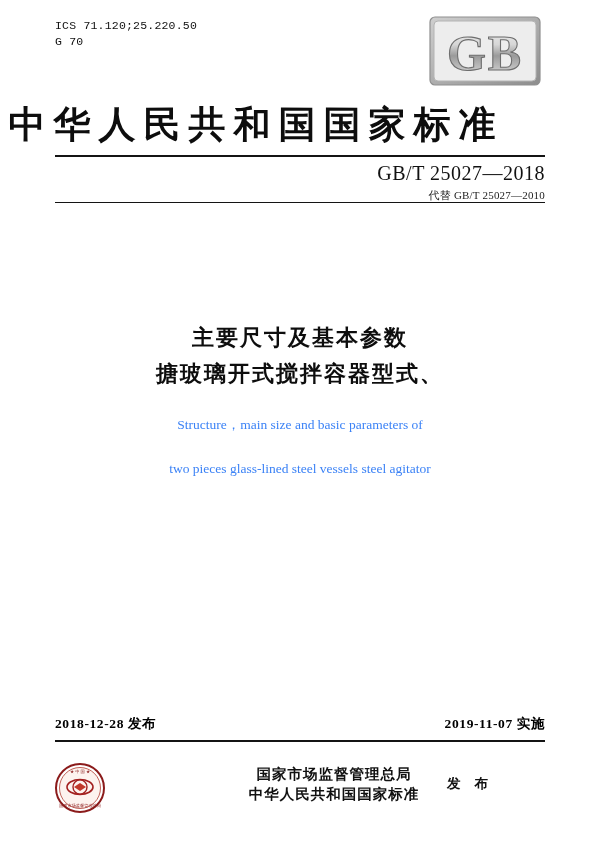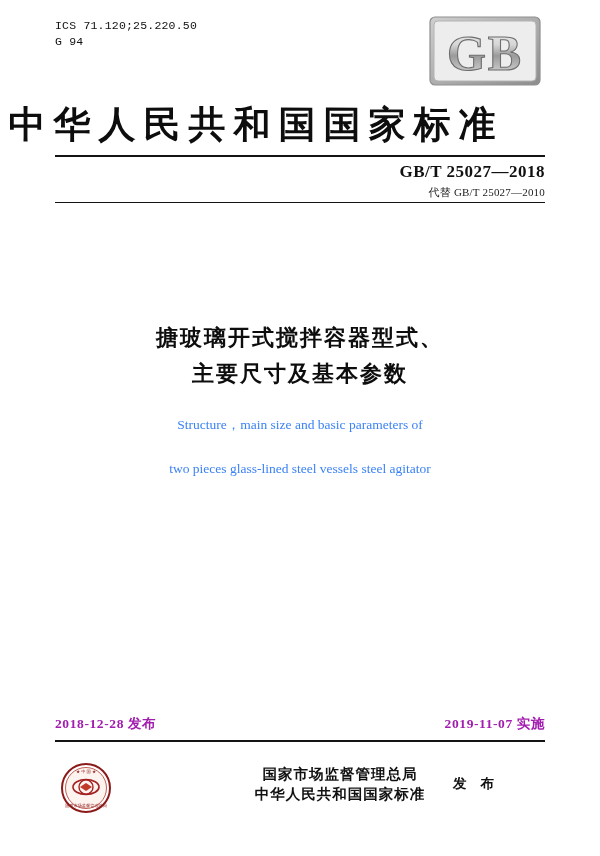--- a/index.html
+++ b/index.html
@@ -82,22 +82,22 @@
 
   
   .std-no {
     position: absolute;
     right: 55px;
     top: 162px;
     text-align: right;
     font-family: "Liberation Serif", serif;
   }
   .std-no .num {
-    font-size: 17px;
-    font-weight: bold;
+    font-size: 20px;
+    font-weight: normal;
     letter-spacing: 0.5px;
     color: #111;
   }
   .std-no .replaces {
     margin-top: 3px;
     font-size: 11px;
     color: #222;
     letter-spacing: 0.2px;
   }
 
@@ -127,41 +127,41 @@
 
   
   .dates {
     position: absolute;
     left: 55px;
     top: 715px;
     width: 490px;
     font-family: "Liberation Serif", serif;
     font-size: 13.5px;
     font-weight: bold;
-    color: #a21caf;
+    color: #000000;
     letter-spacing: 0.6px;
   }
   .dates .left {
     float: left;
   }
   .dates .right {
     float: right;
   }
   .rule-dates {
     position: absolute;
     left: 55px;
     top: 740px;
     width: 490px;
     border-top: 2.5px solid #141414;
   }
 
   
   .footer {
     position: absolute;
-    left: 55px;
+    left: 49px;
     top: 756px;
     width: 490px;
     height: 60px;
   }
   .emblem {
     position: absolute;
     left: 5px;
     top: 6px;
     width: 52px;
     height: 52px;
@@ -193,21 +193,21 @@
   }
 </style>
 </head>
 <body>
 
 <div class="page">
 
   <div class="header">
     <div class="ics-block">
       <div>ICS 71.120;25.220.50</div>
-      <div class="ics-line2">G 94</div>
+      <div class="ics-line2">G 70</div>
     </div>
 
     <svg class="gb-logo" viewBox="0 0 120 74">
       <defs>
         <linearGradient id="gbGrad" x1="0" y1="0" x2="0" y2="1">
           <stop offset="0%" stop-color="#f2f2f2"></stop>
           <stop offset="35%" stop-color="#d6d6d6"></stop>
           <stop offset="55%" stop-color="#9a9a9a"></stop>
           <stop offset="100%" stop-color="#e8e8e8"></stop>
         </linearGradient>
@@ -227,22 +227,22 @@
   <div class="rule-top"></div>
 
   <div class="std-no">
     <div class="num">GB/T 25027—2018</div>
     <div class="replaces">代替 GB/T 25027—2010</div>
   </div>
 
   <div class="rule-bottom"></div>
 
   <div class="doc-title">
+    <div class="cn">主要尺寸及基本参数</div>
     <div class="cn">搪玻璃开式搅拌容器型式、</div>
-    <div class="cn">主要尺寸及基本参数</div>
     <div class="en">Structure，main size and basic parameters of</div>
     <div class="en">two pieces glass-lined steel vessels steel agitator</div>
   </div>
 
   <div class="dates">
     <span class="left">2018-12-28 发布</span>
     <span class="right">2019-11-07 实施</span>
   </div>
   <div class="rule-dates"></div>
 

